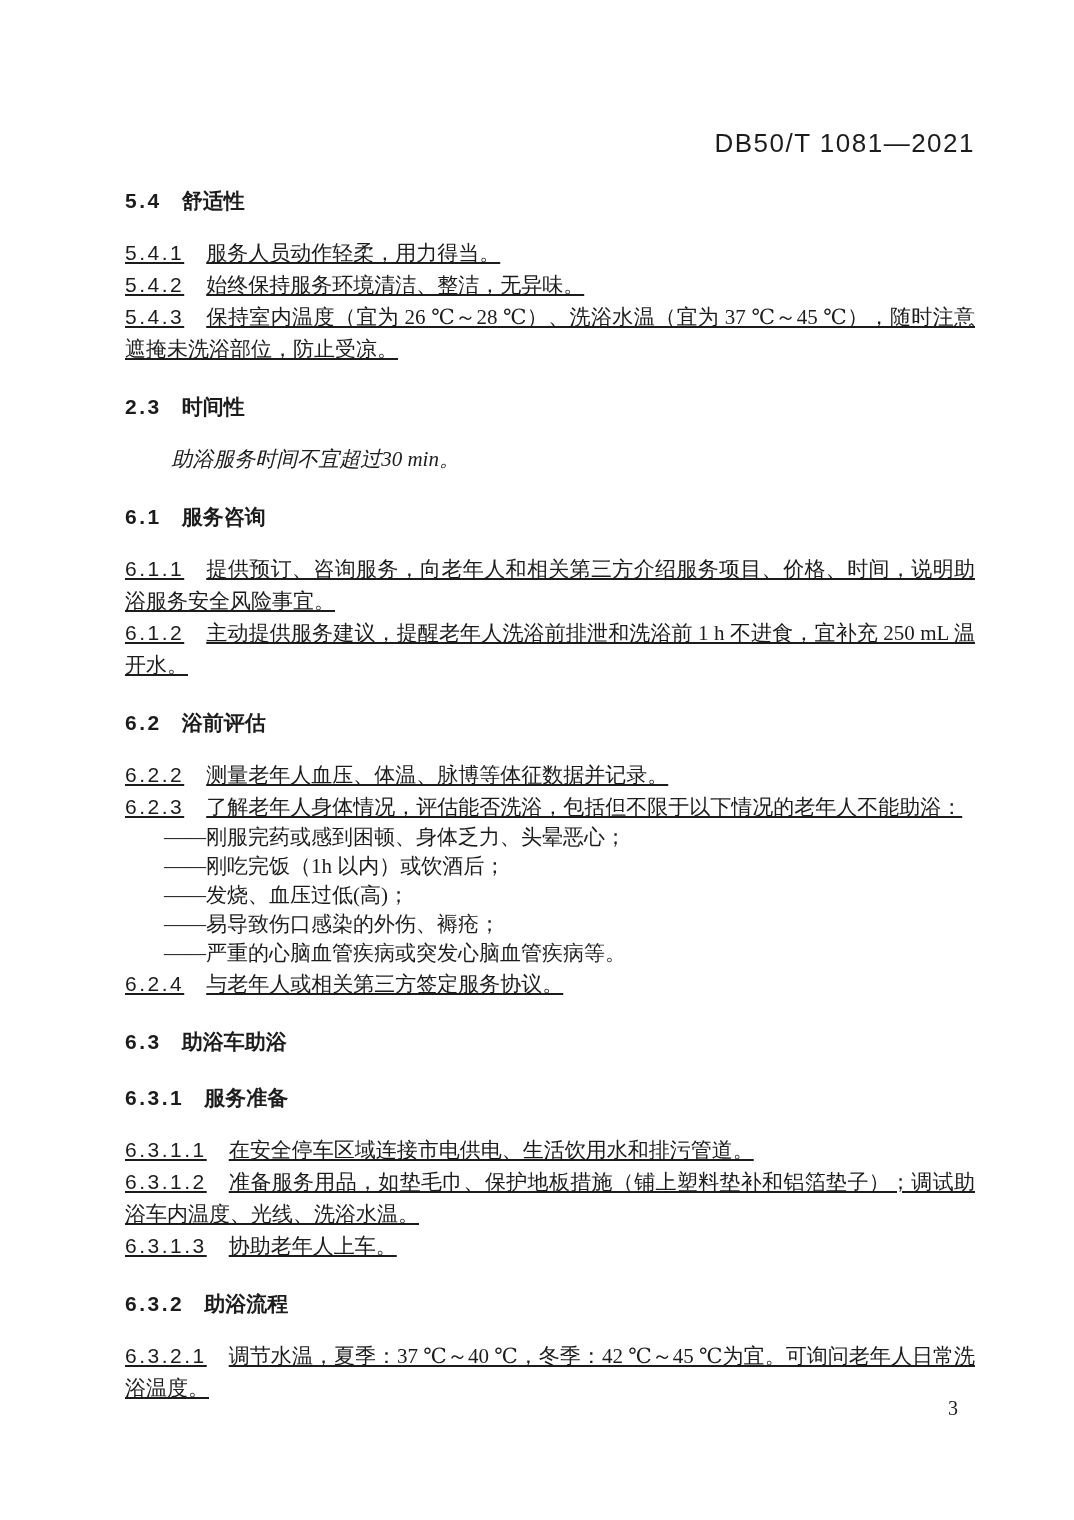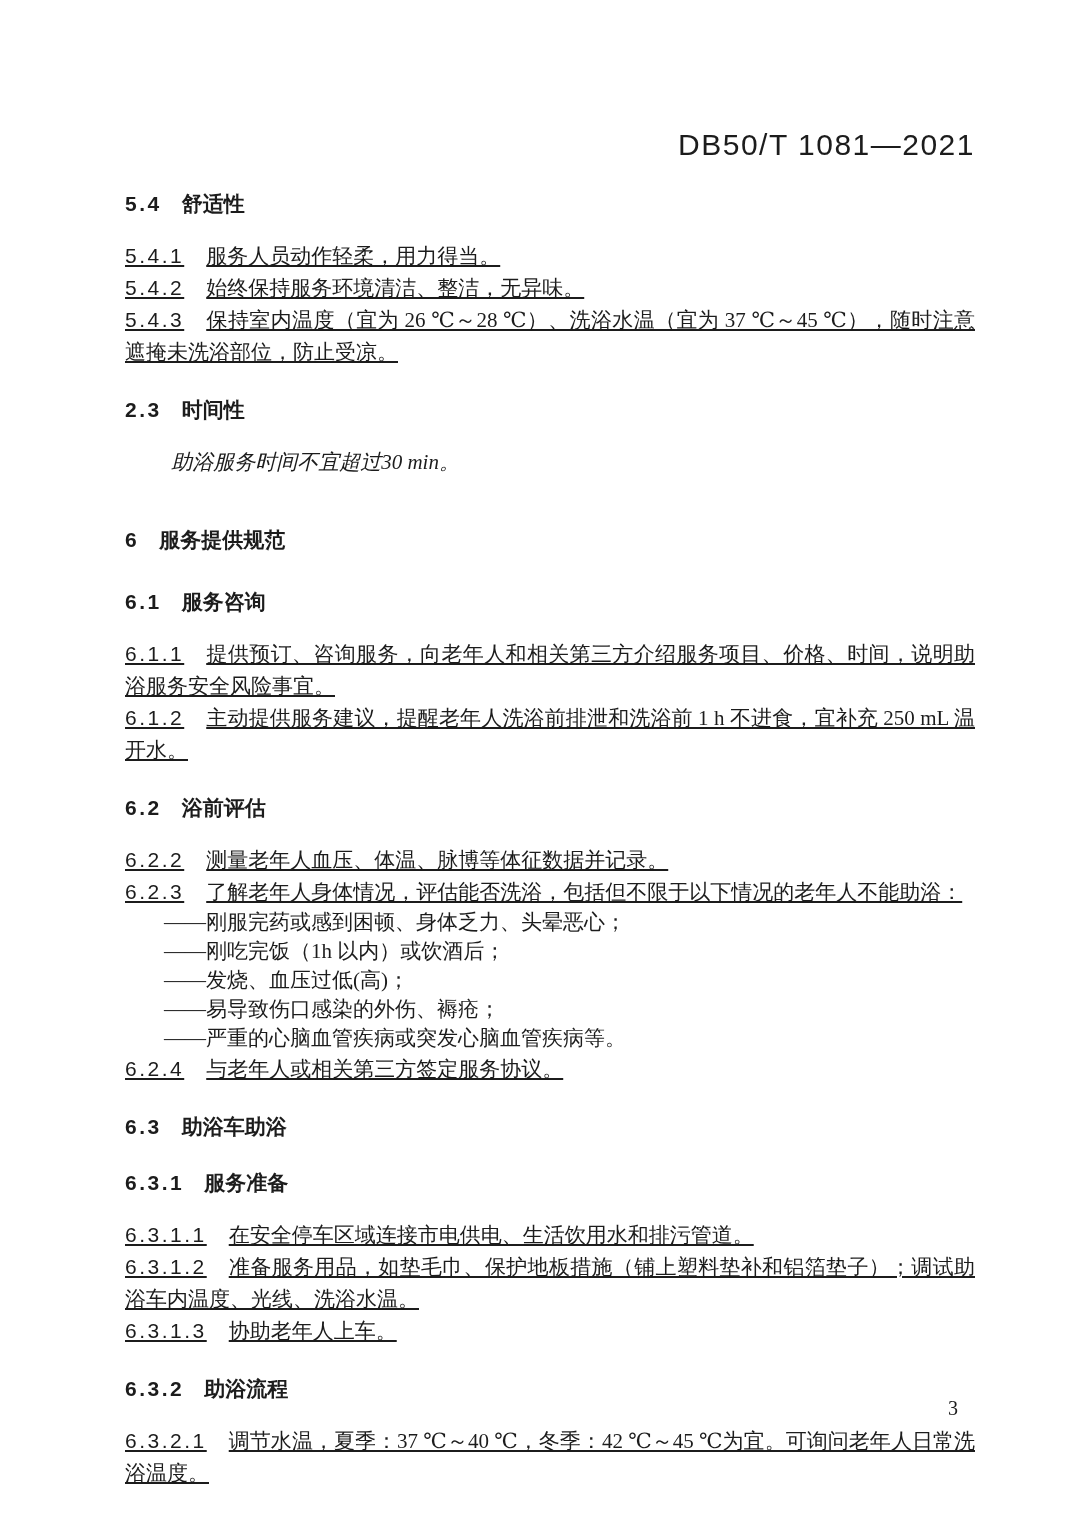--- a/index.html
+++ b/index.html
@@ -12,21 +12,21 @@
     font-family: "Liberation Serif", "DejaVu Serif", serif;
     position: relative;
     overflow: hidden;
   }
   .content {
     padding: 128px 99px 0 125px;
   }
   .doc-header {
     text-align: right;
     font-family: "Liberation Sans", "DejaVu Sans", sans-serif;
-    font-size: 30px;
+    font-size: 26px;
     letter-spacing: 1.5px;
     margin: 0 0 16px 0;
     white-space: nowrap;
   }
   .heading {
     font-family: "Liberation Sans", "DejaVu Sans", sans-serif;
     font-weight: bold;
     font-size: 21px;
     margin: 28px 0 22px 0;
     white-space: nowrap;
@@ -93,23 +93,20 @@
   <p class="clause">
     <span class="num">5.4.3</span><span>保持室内温度（宜为 26 ℃～28 ℃）、洗浴水温（宜为 37 ℃～45 ℃），随时注意遮掩未洗浴部位，防止受凉。</span>
   </p>
 
   <div class="heading">
     <span class="num">2.3</span><span>时间性</span>
   </div>
 
   <p class="indent-para">助浴服务时间不宜超过30 min。</p>
 
-  <div class="heading chapter">
-    <span class="num">6</span><span>服务提供规范</span>
-  </div>
 
   <div class="heading">
     <span class="num">6.1</span><span>服务咨询</span>
   </div>
 
   <p class="clause">
     <span class="num">6.1.1</span><span>提供预订、咨询服务，向老年人和相关第三方介绍服务项目、价格、时间，说明助浴服务安全风险事宜。</span>
   </p>
   <p class="clause">
     <span class="num">6.1.2</span><span>主动提供服务建议，提醒老年人洗浴前排泄和洗浴前 1 h 不进食，宜补充 250 mL 温开水。</span>

